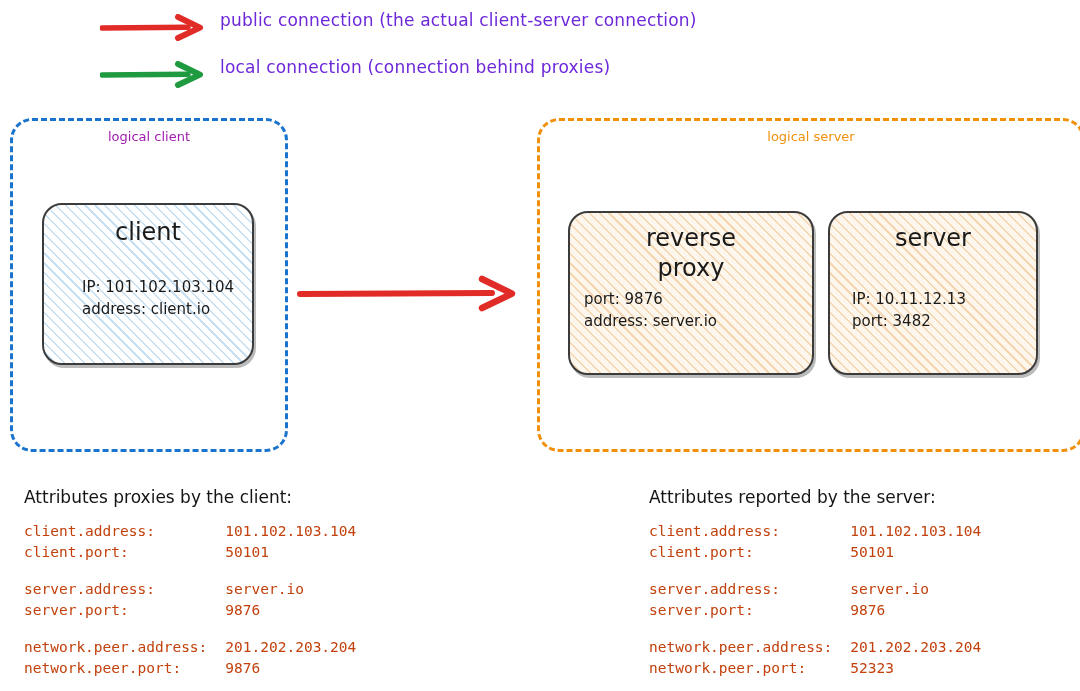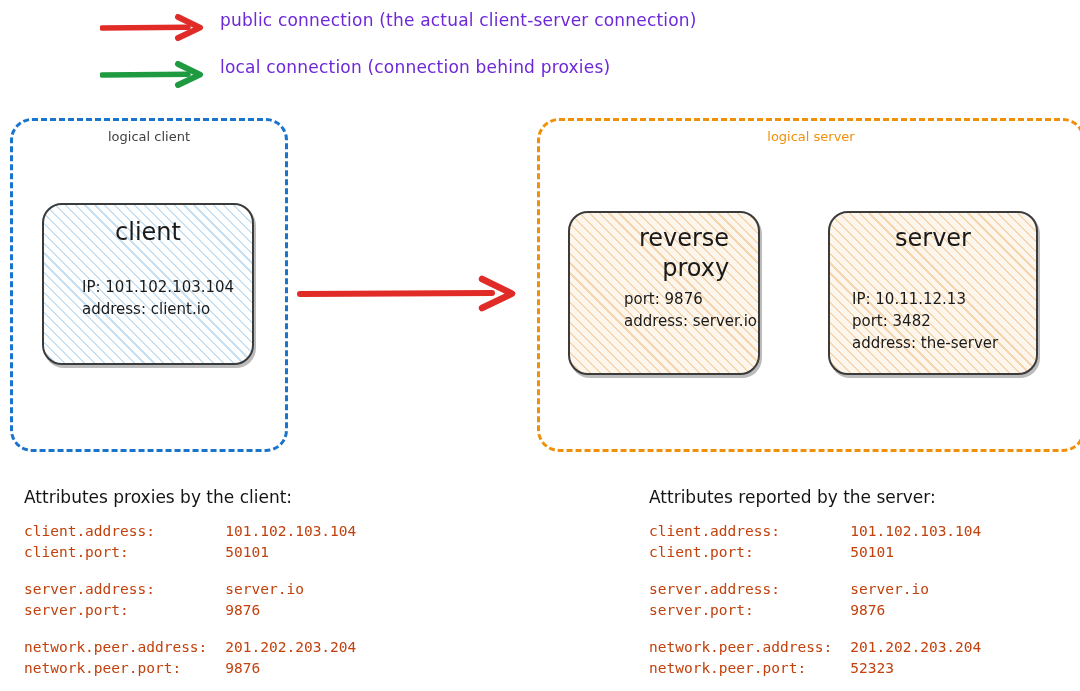--- a/index.html
+++ b/index.html
@@ -62,21 +62,21 @@
   .zone-label {
     position: absolute;
     top: 8px;
     left: 0;
     right: 0;
     text-align: center;
     font-size: 13px;
     font-family: "DejaVu Sans", sans-serif;
     white-space: nowrap;
   }
-  .zone-label.client { color: #404040; text-align: center; }
+  .zone-label.client { color: #a21caf; text-align: center; }
   .zone-label.server { color: #f0900a; }
 
   
   .node {
     position: absolute;
     box-sizing: border-box;
     border: 2px solid #3b3b3b;
     border-radius: 20px;
     box-shadow: 2px 3px 0 rgba(60,60,60,0.35);
     overflow: hidden;
@@ -106,21 +106,21 @@
       rgba(233,165,85,0.40) 0px,
       rgba(233,165,85,0.40) 1.5px,
       rgba(253,246,236,0) 1.5px,
       rgba(253,246,236,0) 7px
     );
   }
   .node-title {
     font-family: "DejaVu Sans", sans-serif;
     font-size: 24px;
     color: #1a1a1a;
-    text-align: right;
+    text-align: center;
     line-height: 1.25;
     white-space: pre-line;
   }
   .node-attrs {
     font-family: "DejaVu Sans", sans-serif;
     font-size: 15px;
     color: #1a1a1a;
     line-height: 1.45;
     align-self: flex-start;
   }
@@ -194,38 +194,37 @@
 
   <svg class="main-arrow" style="left:296px; top:272px;" width="240" height="44" viewBox="0 0 240 44">
     <path d="M4,22 L196,21" stroke="#e02b27" stroke-width="6" stroke-linecap="round" fill="none"></path>
     <path d="M186,7 L216,21.6 L186,36" stroke="#e02b27" stroke-width="6.5" stroke-linecap="round" stroke-linejoin="round" fill="none"></path>
   </svg>
 
   <div class="logical-box server-zone" style="left:537px; top:118px; width:548px; height:334px;">
     <div class="zone-label server">logical server</div>
   </div>
 
-  <div class="node server-node" style="left:568px; top:211px; width:192px; height:164px;padding-left:40px;">
+  <div class="node server-node" style="left:568px; top:211px; width:246px; height:164px;">
     <div class="node-inner">
       <div class="node-title" style="margin-top:10px;">reverse
 proxy</div>
       <div class="node-attrs" style="margin-top:6px; margin-left:14px;">
         <div class="attr-line">port: 9876</div>
         <div class="attr-line">address: server.io</div>
       </div>
     </div>
   </div>
 
   <div class="node server-node" style="left:828px; top:211px; width:210px; height:164px;">
     <div class="node-inner">
       <div class="node-title" style="margin-top:10px;">server</div>
       <div class="node-attrs" style="margin-top:36px; margin-left:22px;">
         <div class="attr-line">IP: 10.11.12.13</div>
         <div class="attr-line">port: 3482</div>
-        <div class="attr-line">address: the-server</div>
       </div>
     </div>
   </div>
 
   <div class="report" style="left:24px; top:487px;">
     <div class="report-title">Attributes proxies by the client:</div>
     <table class="report-table">
       <tbody>
         <tr>
           <td class="k">client.address:</td>

